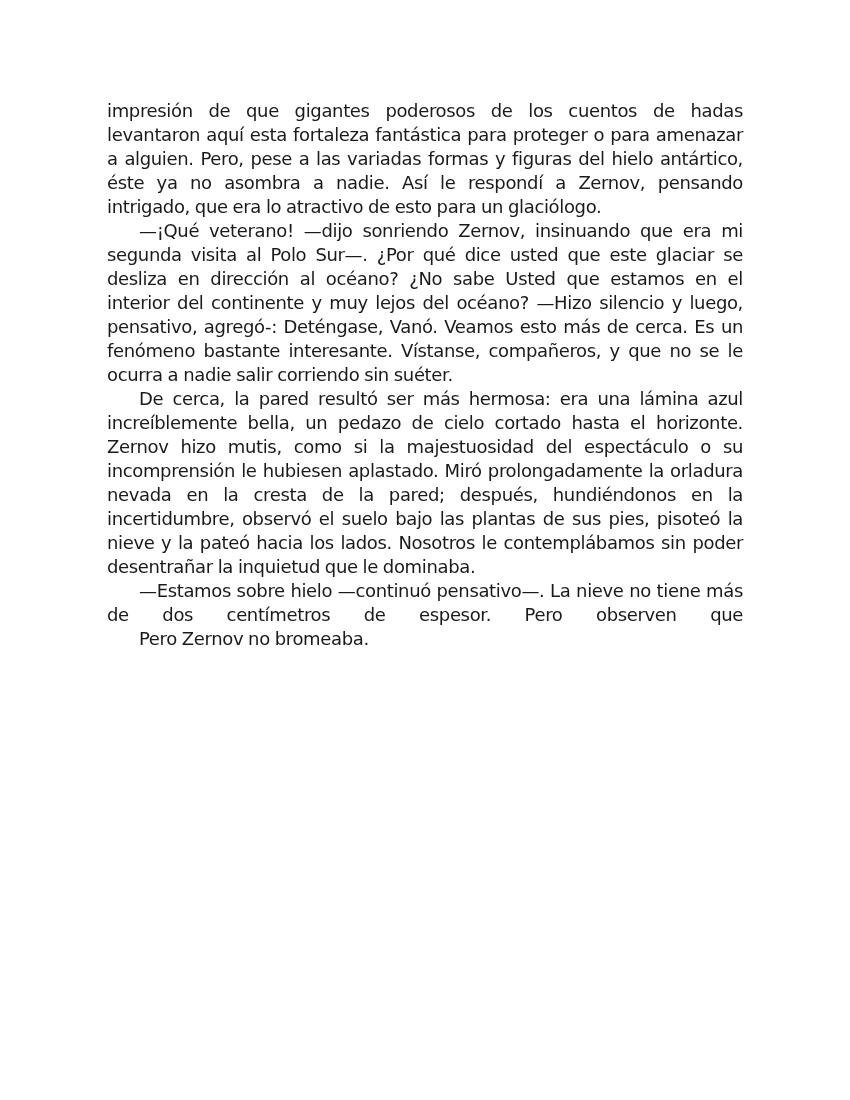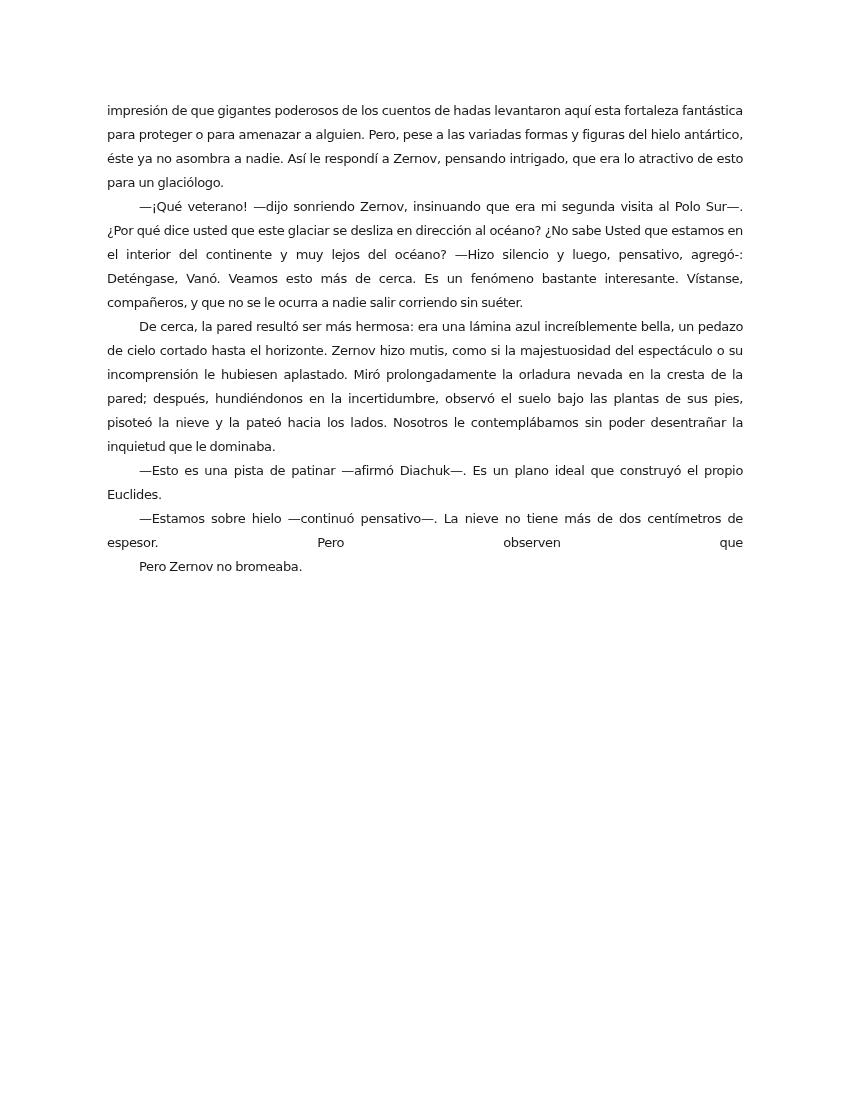--- a/index.html
+++ b/index.html
@@ -3,36 +3,35 @@
   <meta charset="utf-8">
   <style>
     html, body { margin: 0; padding: 0; background: #ffffff; }
     body { width: 850px; height: 1100px; position: relative; overflow: hidden; }
     .page {
       position: absolute;
       left: 107px;
       top: 99px;
       width: 636px;
       font-family: "DejaVu Sans", sans-serif;
-      font-size: 13px;
+      font-size: 18px;
       line-height: 24px;
       color: #1a1a1a;
       letter-spacing: -0.35px;
       word-spacing: -0.5px;
     }
     .para {
       margin: 0;
       text-align: justify;
       text-indent: 32px;
     }
     .para.noindent { text-indent: 0; }
   </style>
 </head>
 <body>
 
 <div class="page">
   <p class="para noindent">impresión de que gigantes poderosos de los cuentos de hadas levantaron aquí esta fortaleza fantástica para proteger o para amenazar a alguien. Pero, pese a las variadas formas y figuras del hielo antártico, éste ya no asombra a nadie. Así le respondí a Zernov, pensando intrigado, que era lo atractivo de esto para un glaciólogo.</p>
   <p class="para">—¡Qué veterano! —dijo sonriendo Zernov, insinuando que era mi segunda visita al Polo Sur—. ¿Por qué dice usted que este glaciar se desliza en dirección al océano? ¿No sabe Usted que estamos en el interior del continente y muy lejos del océano? —Hizo silencio y luego, pensativo, agregó-: Deténgase, Vanó. Veamos esto más de cerca. Es un fenómeno bastante interesante. Vístanse, compañeros, y que no se le ocurra a nadie salir corriendo sin suéter.</p>
   <p class="para">De cerca, la pared resultó ser más hermosa: era una lámina azul increíblemente bella, un pedazo de cielo cortado hasta el horizonte. Zernov hizo mutis, como si la majestuosidad del espectáculo o su incomprensión le hubiesen aplastado. Miró prolongadamente la orladura nevada en la cresta de la pared; después, hundiéndonos en la incertidumbre, observó el suelo bajo las plantas de sus pies, pisoteó la nieve y la pateó hacia los lados. Nosotros le contemplábamos sin poder desentrañar la inquietud que le dominaba.</p>
-  <p class="para">—Esto es una pista de patinar —afirmó Diachuk—. Es un plano ideal que construyó el propio Euclides.</p>
   <p class="para" style="text-align-last: justify;">—Estamos sobre hielo —continuó pensativo—. La nieve no tiene más de dos centímetros de espesor. Pero observen que</p>
   <p class="para">Pero Zernov no bromeaba.</p>
 </div>
 
 </body></html>

